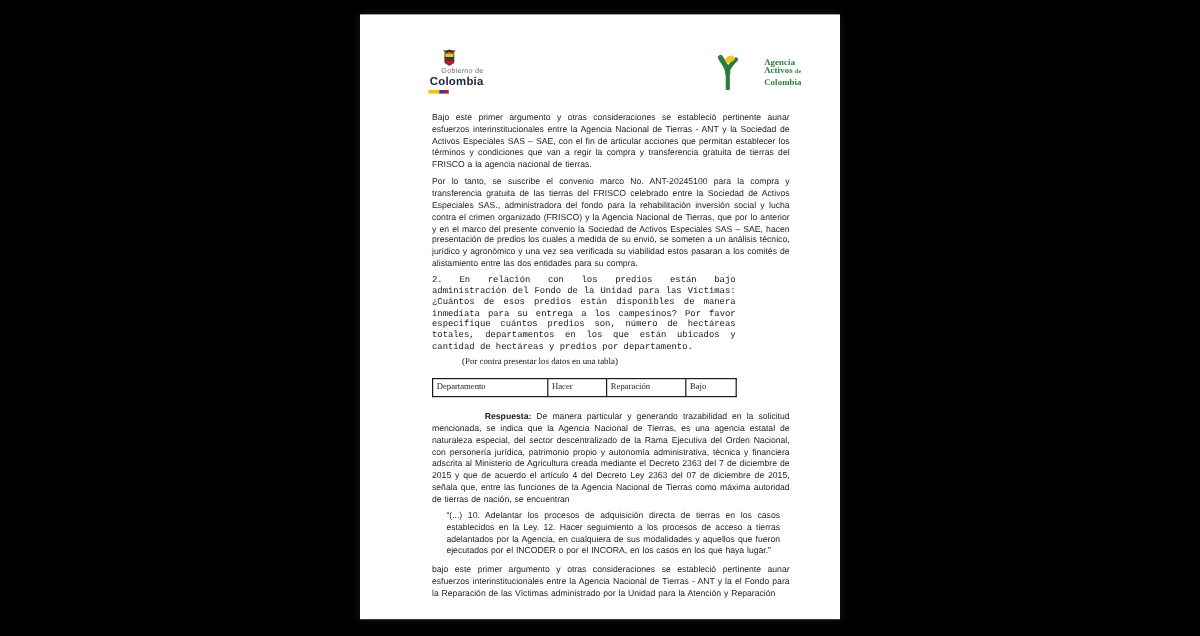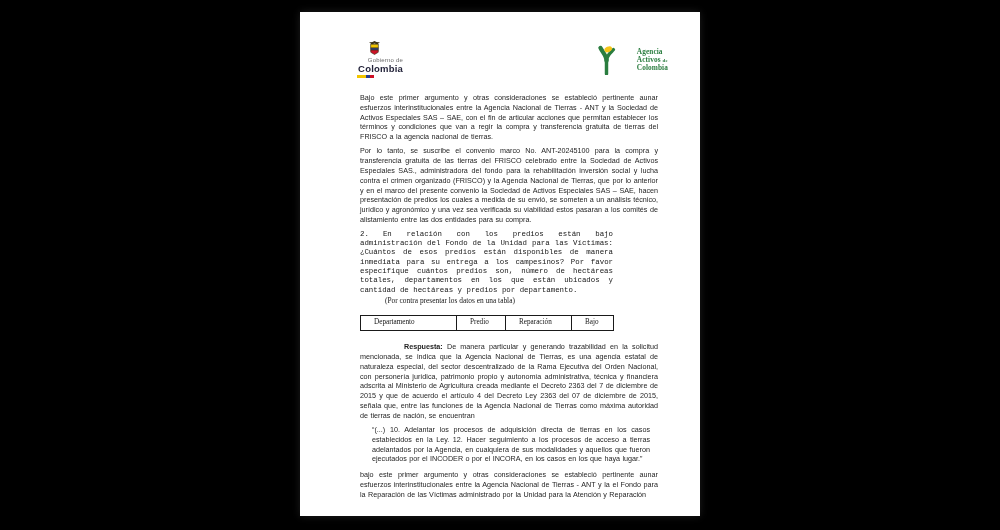--- a/index.html
+++ b/index.html
@@ -42,21 +42,21 @@
   .q-note{
     font-family:"Liberation Serif",serif;font-size:7.4px;line-height:9.3px;
     margin:0 0 0 25px;color:#151515;
   }
   table.data-table{
     border-collapse:collapse;table-layout:fixed;width:253px;margin:9.5px 0 11.5px 0;
     font-family:"Liberation Serif",serif;font-size:7.2px;color:#151515;
   }
   table.data-table th{
     border:1px solid #1a1a1a;font-weight:normal;text-align:left;
-    padding:2px 3px 3px 13px;height:9px;overflow:hidden;white-space:nowrap;
+    padding:2px 3px 3px 3px;height:9px;overflow:hidden;white-space:nowrap;
   }
   .quote{
     font-size:7.2px;line-height:9.7px;text-align:justify;word-spacing:0.4px;
     margin:3px 8px 6.5px 12px;color:#1e1e1e;
   }
   .resp-label{font-weight:bold;margin-left:44px;}
 </style>
 </head>
 <body>
 
@@ -106,21 +106,21 @@
     <table class="data-table">
       <colgroup>
         <col style="width:96px">
           <col style="width:49px">
           <col style="width:66px">
           <col style="width:42px">
       </colgroup>
       <tbody>
           <tr>
         <th>Departamento</th>
-        <th>Predio</th>
+        <th>Hacer</th>
         <th>Reparación</th>
         <th>Bajo</th>
       </tr>
     </tbody>
       </table>
 
     <p class="body-p"><span class="resp-label">Respuesta:</span> <span>De manera particular y generando trazabilidad en la solicitud mencionada, se indica que la Agencia Nacional de Tierras, es una agencia estatal de naturaleza especial, del sector descentralizado de la Rama Ejecutiva del Orden Nacional, con personería jurídica, patrimonio propio y autonomía administrativa, técnica y financiera adscrita al Ministerio de Agricultura creada mediante el Decreto 2363 del 7 de diciembre de 2015 y que de acuerdo el artículo 4 del Decreto Ley 2363 del 07 de diciembre de 2015, señala que, entre las funciones de la Agencia Nacional de Tierras como máxima autoridad de tierras de nación, se encuentran</span></p>
 
     <p class="quote">“(...) 10. Adelantar los procesos de adquisición directa de tierras en los casos establecidos en la Ley. 12. Hacer seguimiento a los procesos de acceso a tierras adelantados por la Agencia, en cualquiera de sus modalidades y aquellos que fueron ejecutados por el INCODER o por el INCORA, en los casos en los que haya lugar.”</p>
 

